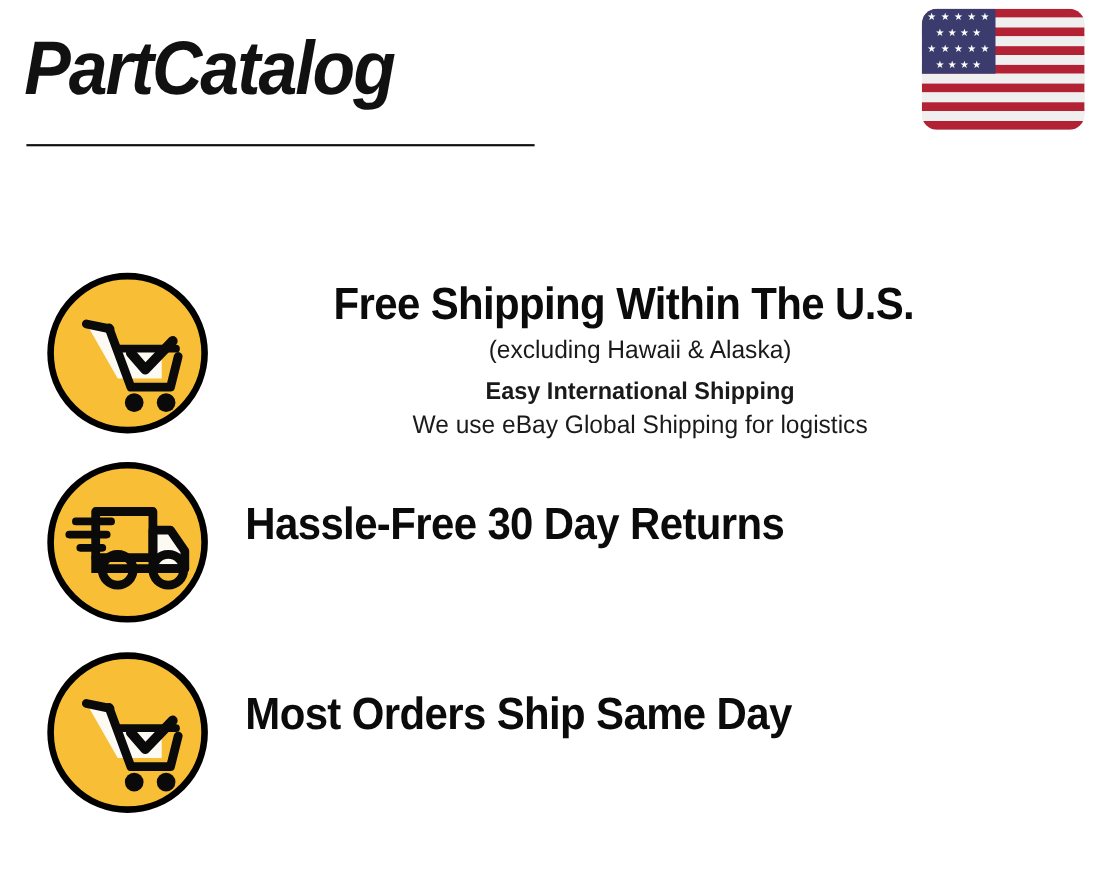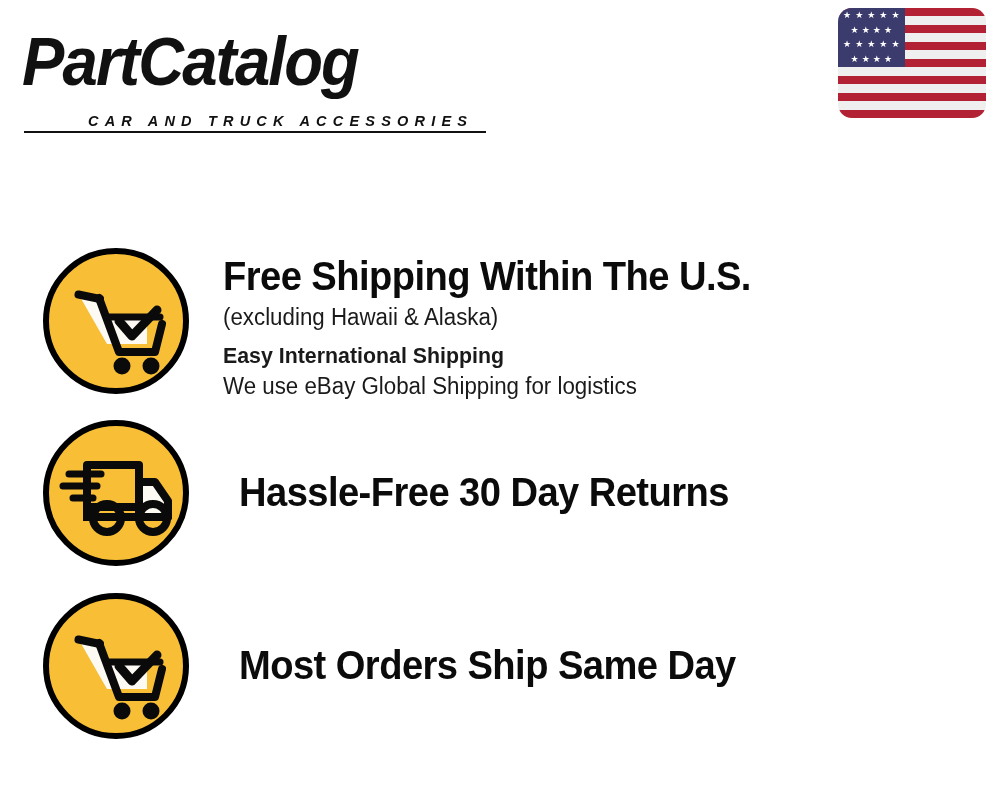--- a/index.html
+++ b/index.html
@@ -176,45 +176,44 @@
     color: #1a1a1a;
     white-space: nowrap;
     transform: scaleX(0.97);
     transform-origin: left center;
   }
   .feature-sub.strong {
     font-weight: bold;
     font-size: 22px;
     line-height: 30px;
   }
-  .row-0 .feature-text { top: 6px; }
+  .row-0 .feature-text { top: 6px; text-align: center; }
   .row-0 .feature-title { margin-bottom: 3px; }
   .row-0 .sub-pad { height: 9px; }
 
   .row-1 .feature-text,
-  .row-2 .feature-text { top: 50px; margin-left: 16px; }
+  .row-2 .feature-text { top: 34px; }
 
   
   .icon-art {
     position: absolute;
     left: 3px;
     top: 0;
     width: 146px;
     height: 146px;
   }
 </style>
 </head>
 <body>
 
 <div id="banner">
 
   <div class="brand-logo">
     <div class="brand-wordmark">PartCatalog</div>
     <div class="brand-underline"></div>
-    <div class="brand-tagline">CAR AND TRUCK ACCESSORIES</div>
   </div>
 
   <div class="seller-block">
     <div class="flag">
       <div class="stripes">
         <i class="r"></i>
           <i class="w"></i>
           <i class="r"></i>
           <i class="w"></i>
         <i class="r"></i>

